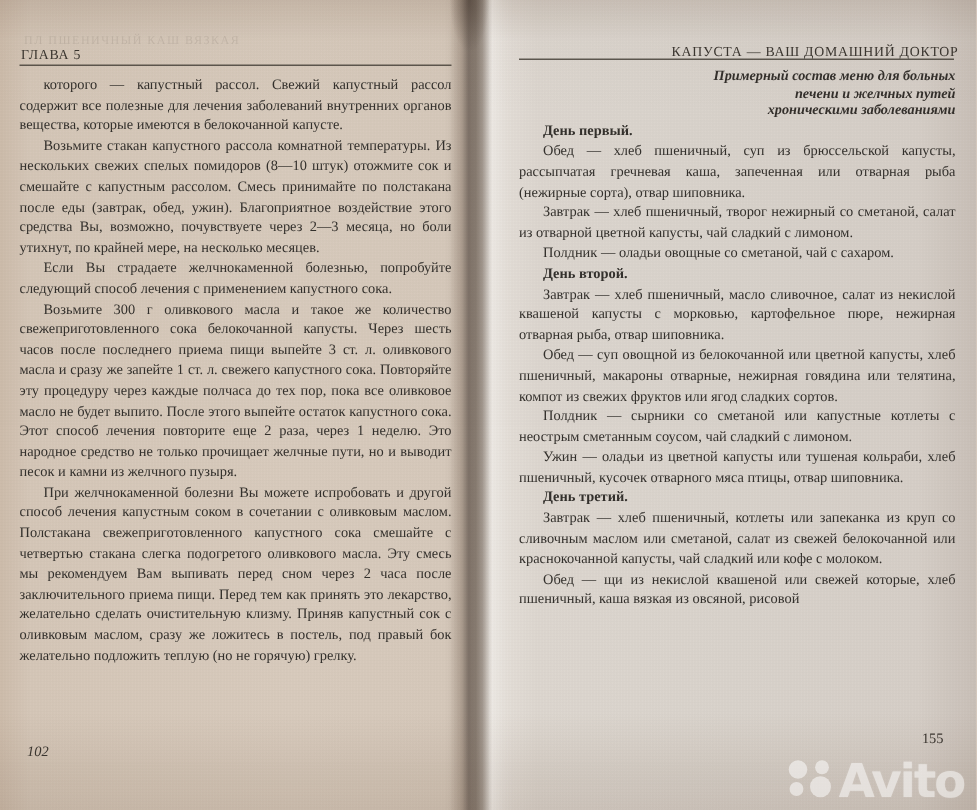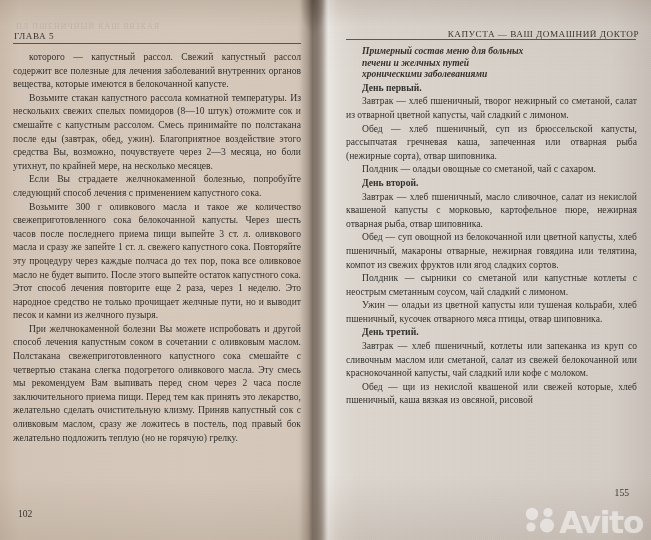--- a/index.html
+++ b/index.html
@@ -95,41 +95,41 @@
   }
   #col-left  { left: 13px; top: 50px;  width: 288px; }
   #col-right { left: 14px; top: 46px;  width: 291px; }
 
   .col p {
     margin: 0;
     text-indent: 16px;
   }
 
   .menu-title {
-    text-align: left;
+    text-align: right;
     font-style: italic;
     font-weight: bold;
     font-size: 9.5px;
     line-height: 11.6px;
     margin: 0 0 1px 0;
     text-indent: 0;
     color: #332f2b;
   }
   .daylabel {
     font-weight: bold;
     text-indent: 16px;
     margin: 0;
   }
 
   .folio {
     position: absolute;
     font-size: 9.6px;
     color: #3a352f;
   }
-  #folio-left  { left: 18px;  top: 508px; }
+  #folio-left  { left: 18px;  top: 496px; font-style: italic; }
   #folio-right { right: 22px; top: 487px; }
 
   
   #watermark {
     position: absolute;
     right: 8px;
     bottom: 2px;
     opacity: 0.52;
     display: flex;
     align-items: center;
@@ -190,22 +190,22 @@
   </div>
 
   <div class="page" id="page-right">
     <div class="colhead" id="running-head-right">КАПУСТА — ВАШ ДОМАШНИЙ ДОКТОР</div>
     <div class="rule" id="rule-right"></div>
     <div class="col" id="col-right">
         <p class="menu-title">Примерный состав меню для больных</p>
         <p class="menu-title">печени и желчных путей</p>
         <p class="menu-title">хроническими заболеваниями</p>
         <p class="daylabel">День первый.</p>
+        <p class="">Обед — хлеб пшеничный, суп из брюссельской капусты, рассыпчатая гречневая каша, запеченная или отварная рыба (нежирные сорта), отвар шиповника.</p>
         <p class="">Завтрак — хлеб пшеничный, творог нежирный со сметаной, салат из отварной цветной капусты, чай сладкий с лимоном.</p>
-        <p class="">Обед — хлеб пшеничный, суп из брюссельской капусты, рассыпчатая гречневая каша, запеченная или отварная рыба (нежирные сорта), отвар шиповника.</p>
         <p class="">Полдник — оладьи овощные со сметаной, чай с сахаром.</p>
         <p class="daylabel">День второй.</p>
         <p class="">Завтрак — хлеб пшеничный, масло сливочное, салат из некислой квашеной капусты с морковью, картофельное пюре, нежирная отварная рыба, отвар шиповника.</p>
         <p class="">Обед — суп овощной из белокочанной или цветной капусты, хлеб пшеничный, макароны отварные, нежирная говядина или телятина, компот из свежих фруктов или ягод сладких сортов.</p>
         <p class="">Полдник — сырники со сметаной или капустные котлеты с неострым сметанным соусом, чай сладкий с лимоном.</p>
         <p class="">Ужин — оладьи из цветной капусты или тушеная кольраби, хлеб пшеничный, кусочек отварного мяса птицы, отвар шиповника.</p>
         <p class="daylabel">День третий.</p>
         <p class="">Завтрак — хлеб пшеничный, котлеты или запеканка из круп со сливочным маслом или сметаной, салат из свежей белокочанной или краснокочанной капусты, чай сладкий или кофе с молоком.</p>
         <p class="">Обед — щи из некислой квашеной или свежей которые, хлеб пшеничный, каша вязкая из овсяной, рисовой</p>
       </div>

